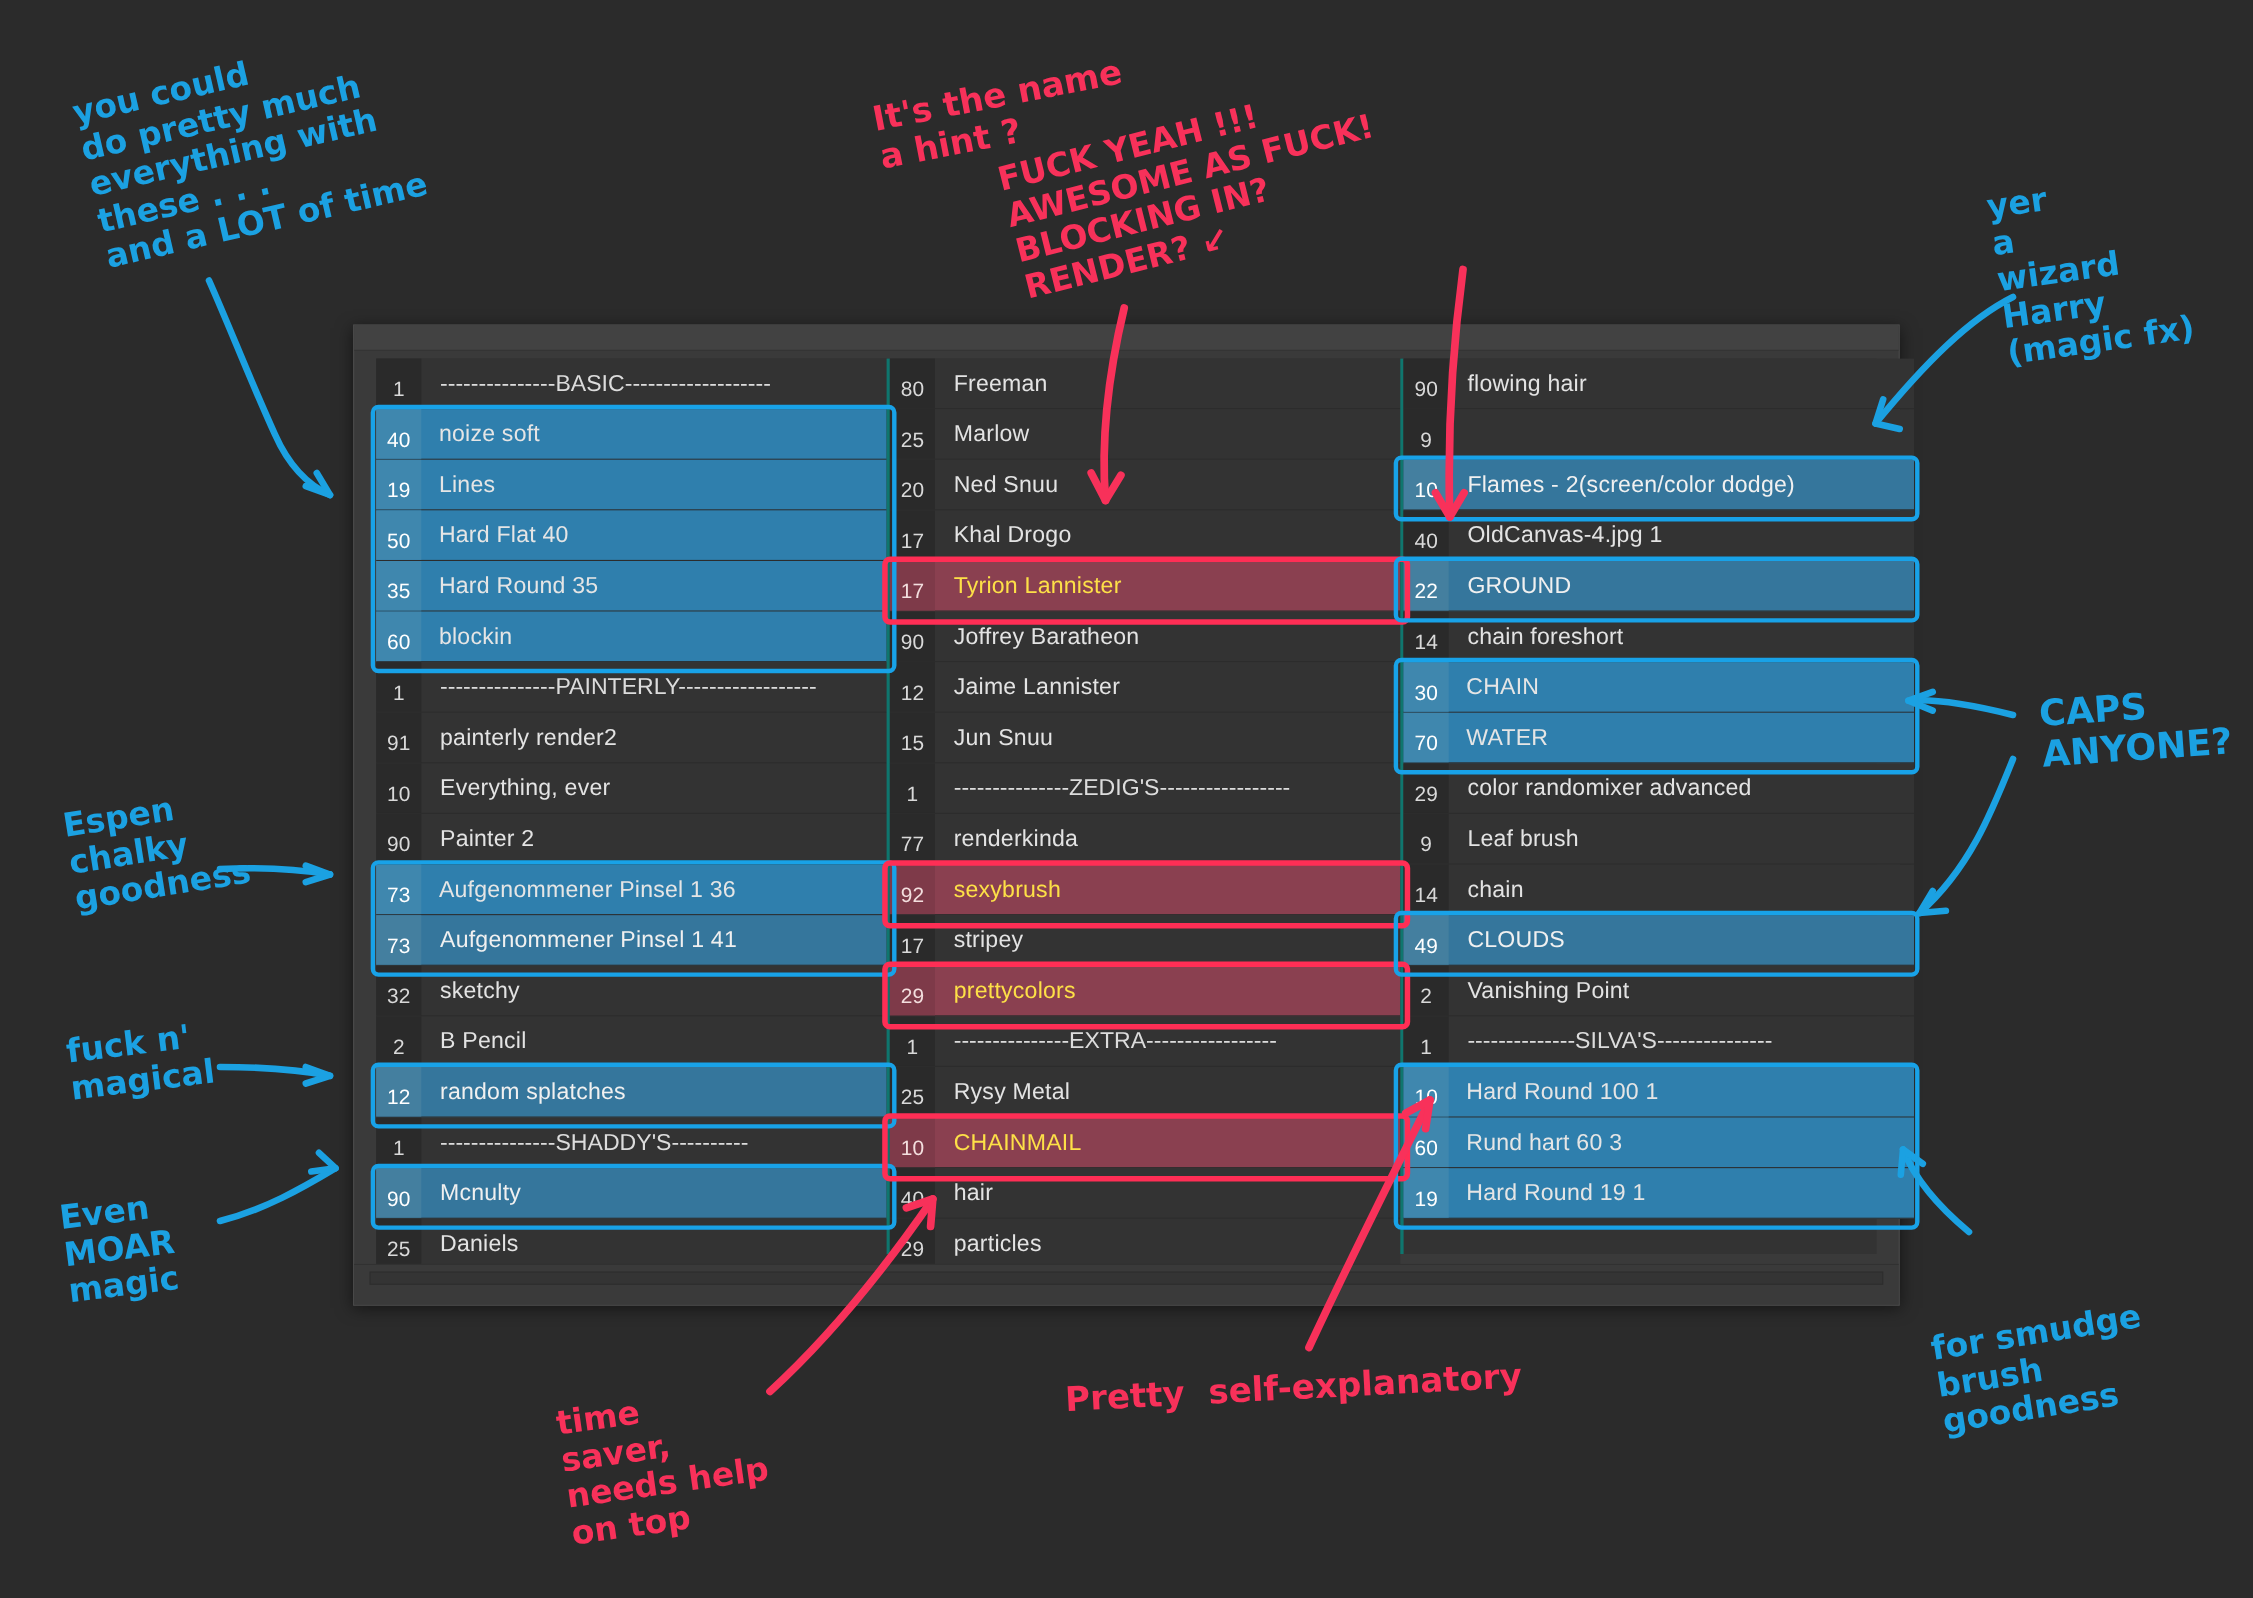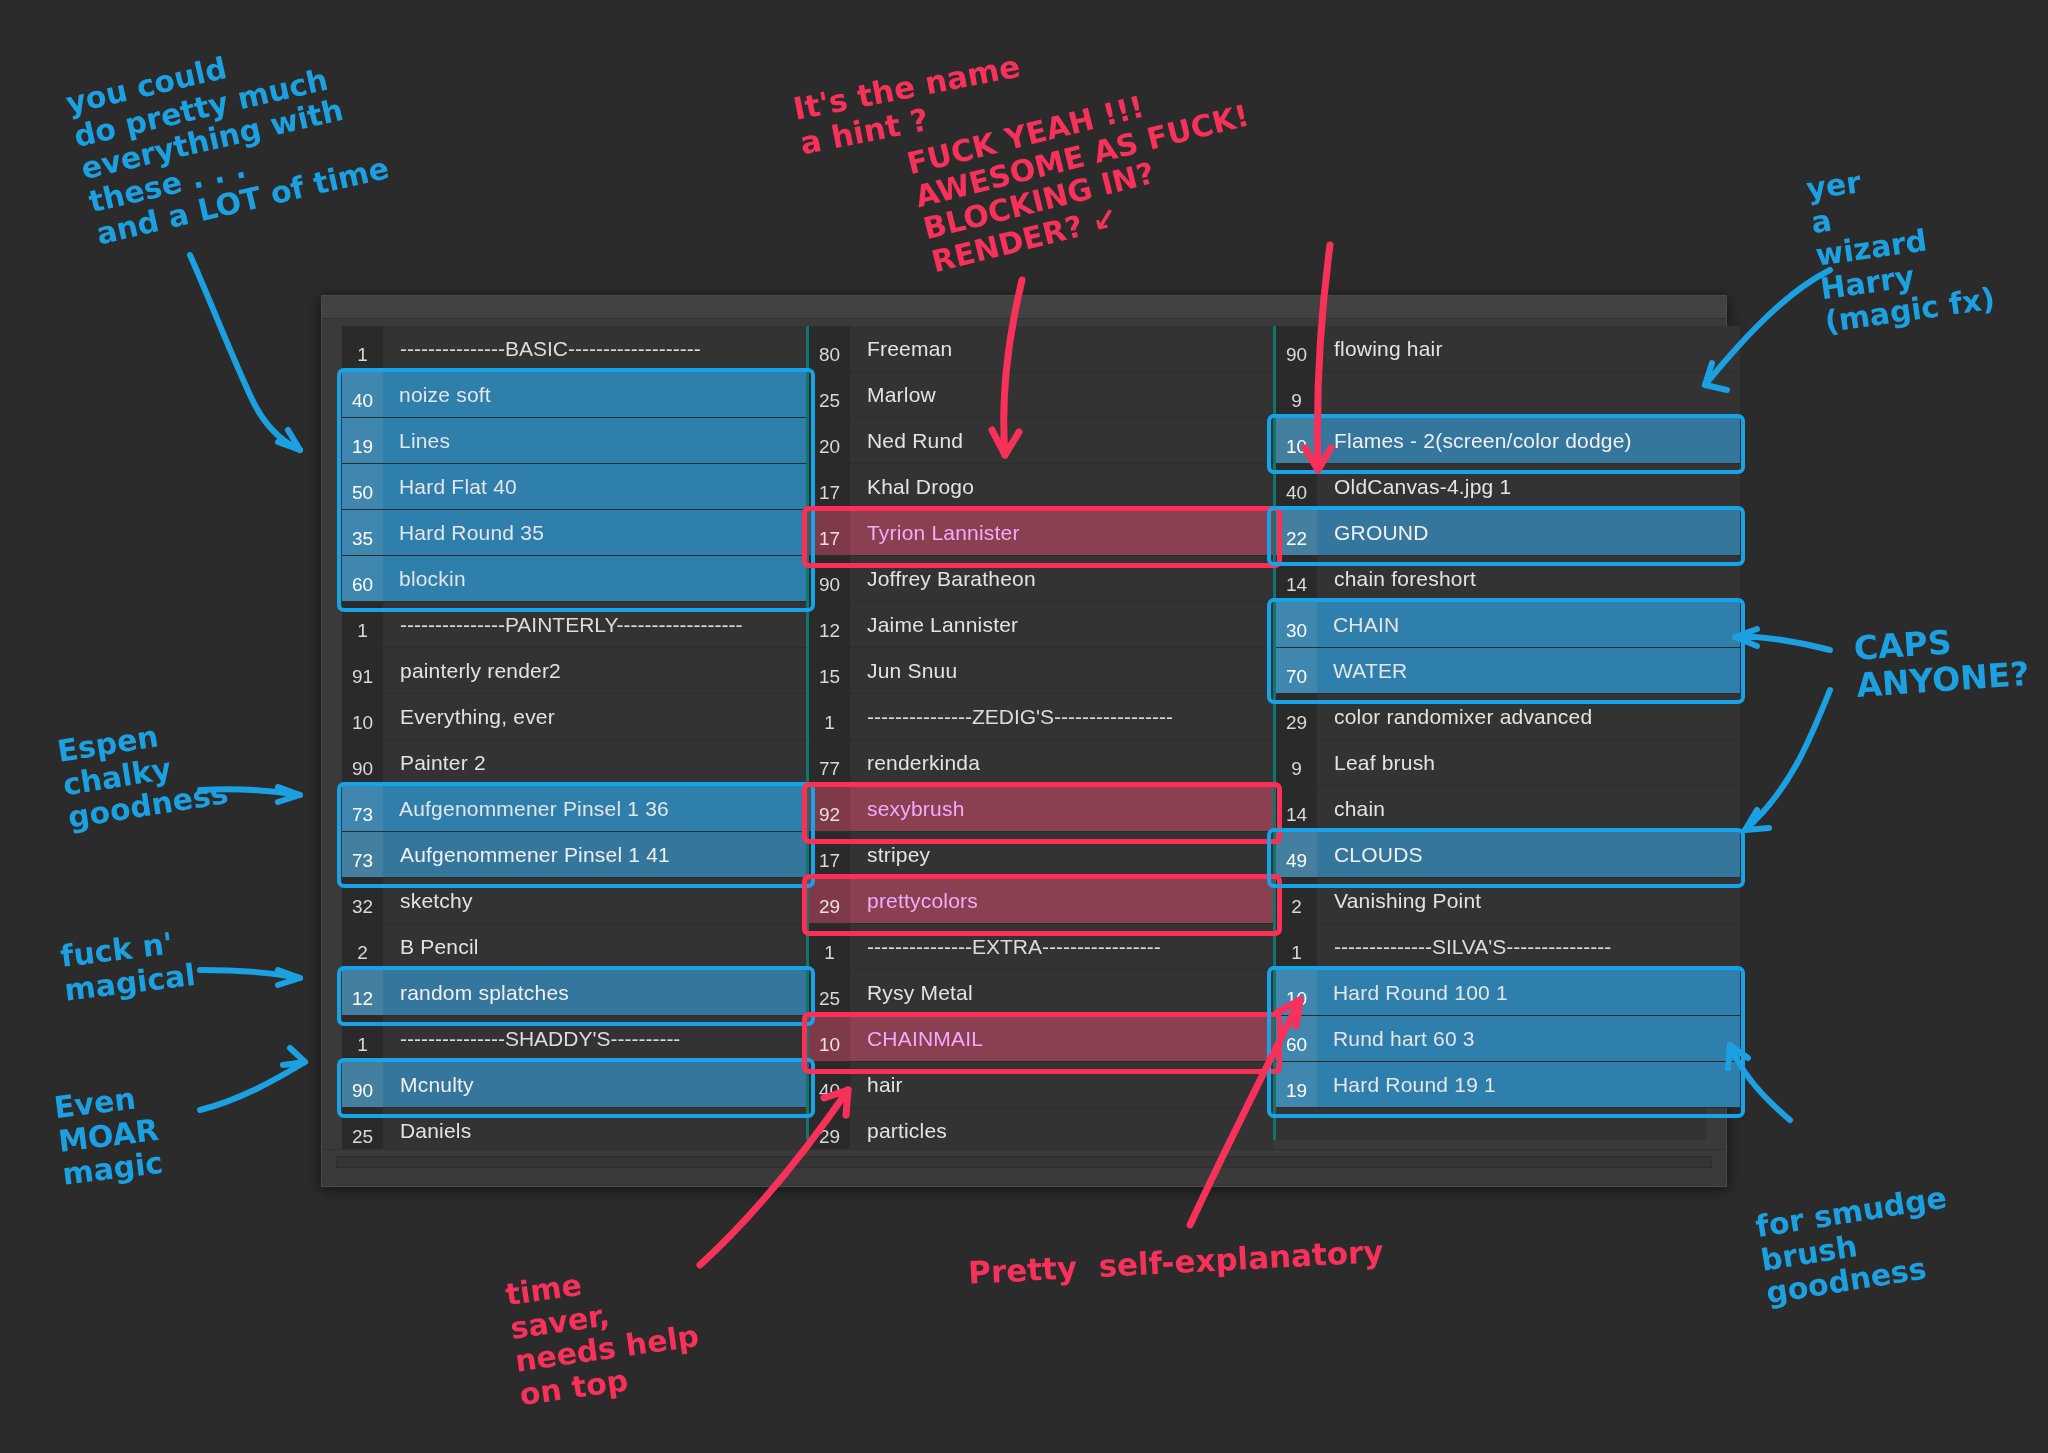--- a/index.html
+++ b/index.html
@@ -82,21 +82,21 @@
   .row.sel{background:#2f7fad;}
   .row.sel .num{background:#3f87ae;color:#ffffff;}
   .row.sel .label{color:#e5e5e5;padding-left:16px;}
   .row.sel2{background:#35769c;}
   .row.sel2 .num{background:#447f9f;color:#fff;}
   .row.sel2 .label{color:#f0f0f0;}
 
   
   .row.red{background:#8a4050;}
   .row.red .num{background:#7e3a49;color:#f3dede;}
-  .row.red .label{color:#f0abfc;text-align:center;}
+  .row.red .label{color:#fde047;text-align:center;}
 
   
   .hl{position:absolute;pointer-events:none;z-index:30;border-radius:7px;}
   .hl.blue{border:4px solid #18a2e8;}
   .hl.red{border:5px solid #ff2e55;}
 </style>
 </head>
 <body>
 
 <div id="palette">
@@ -180,21 +180,21 @@
         <div class="row">
           <div class="num">80</div>
           <div class="label">Freeman</div>
         </div>
         <div class="row">
           <div class="num">25</div>
           <div class="label">Marlow</div>
         </div>
         <div class="row">
           <div class="num">20</div>
-          <div class="label">Ned Rund</div>
+          <div class="label">Ned Snuu</div>
         </div>
         <div class="row">
           <div class="num">17</div>
           <div class="label">Khal Drogo</div>
         </div>
         <div class="row red">
           <div class="num">17</div>
           <div class="label">Tyrion Lannister</div>
         </div>
         <div class="row">

